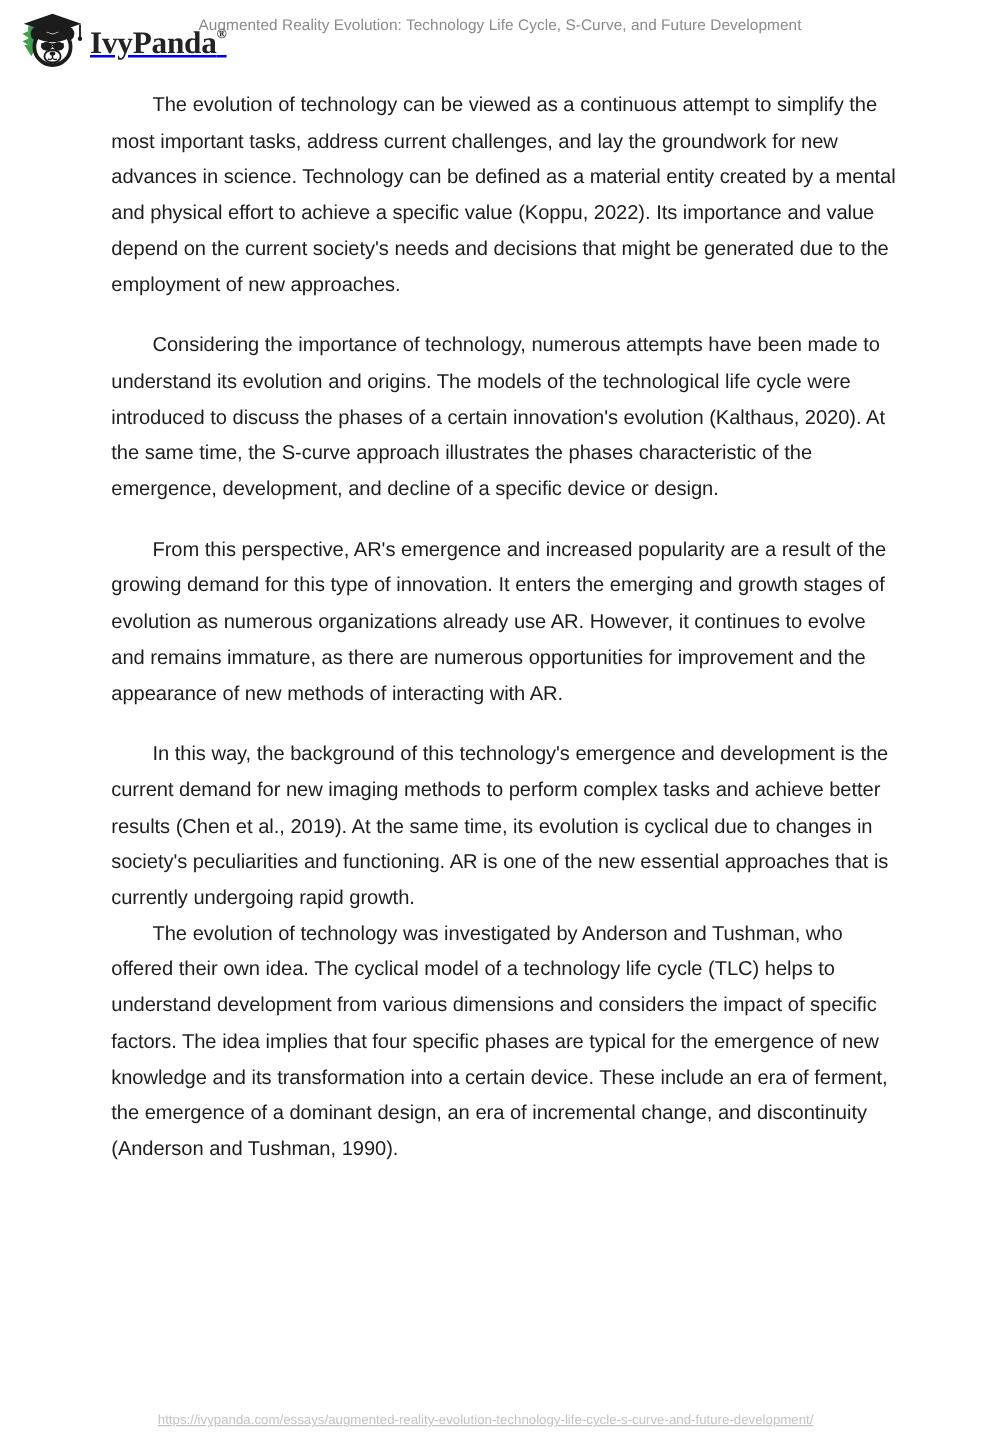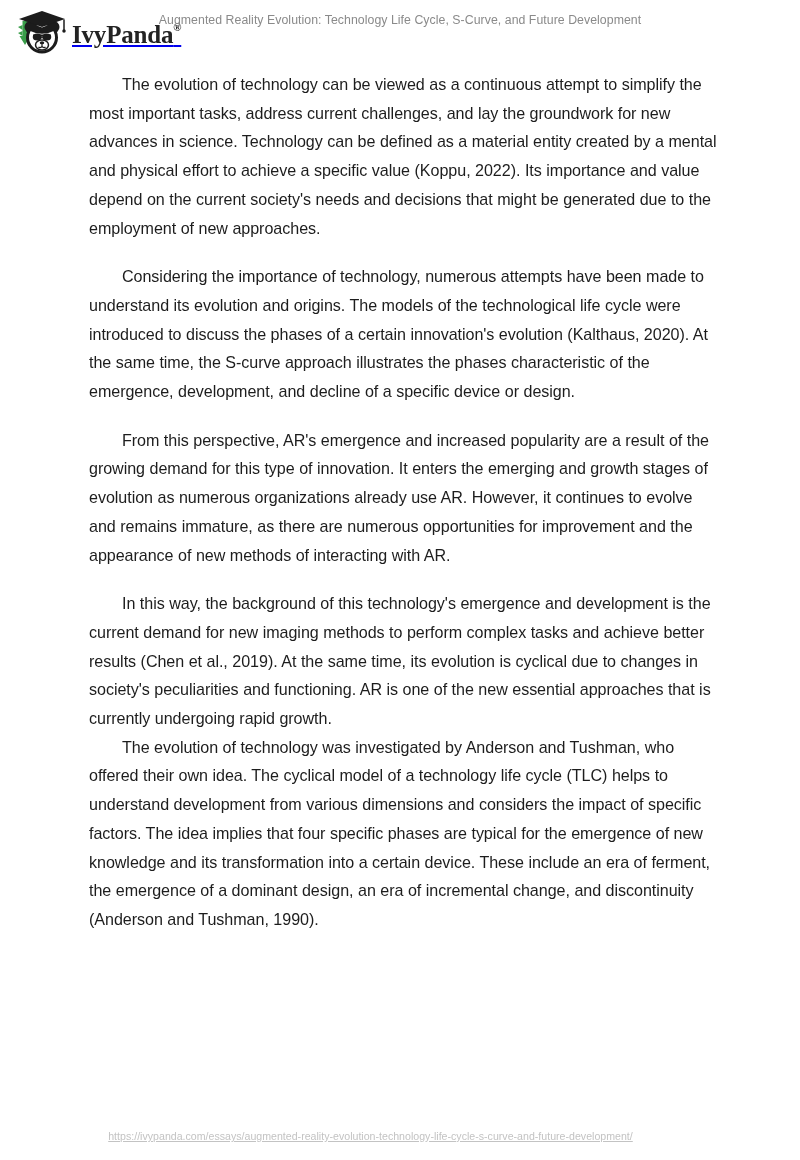--- a/index.html
+++ b/index.html
@@ -115,20 +115,21 @@
     margin-bottom: 0;
   }
 
   
   .page-footer {
     position: absolute;
     left: 0;
     bottom: 16px;
     width: 741px;
     text-align: center;
+    padding-left: 18px;
   }
 
   .footer-url {
     font-size: 10.6px;
     color: #c3c3c3;
     letter-spacing: 0.01px;
     white-space: nowrap;
   }
 </style>
 </head>

